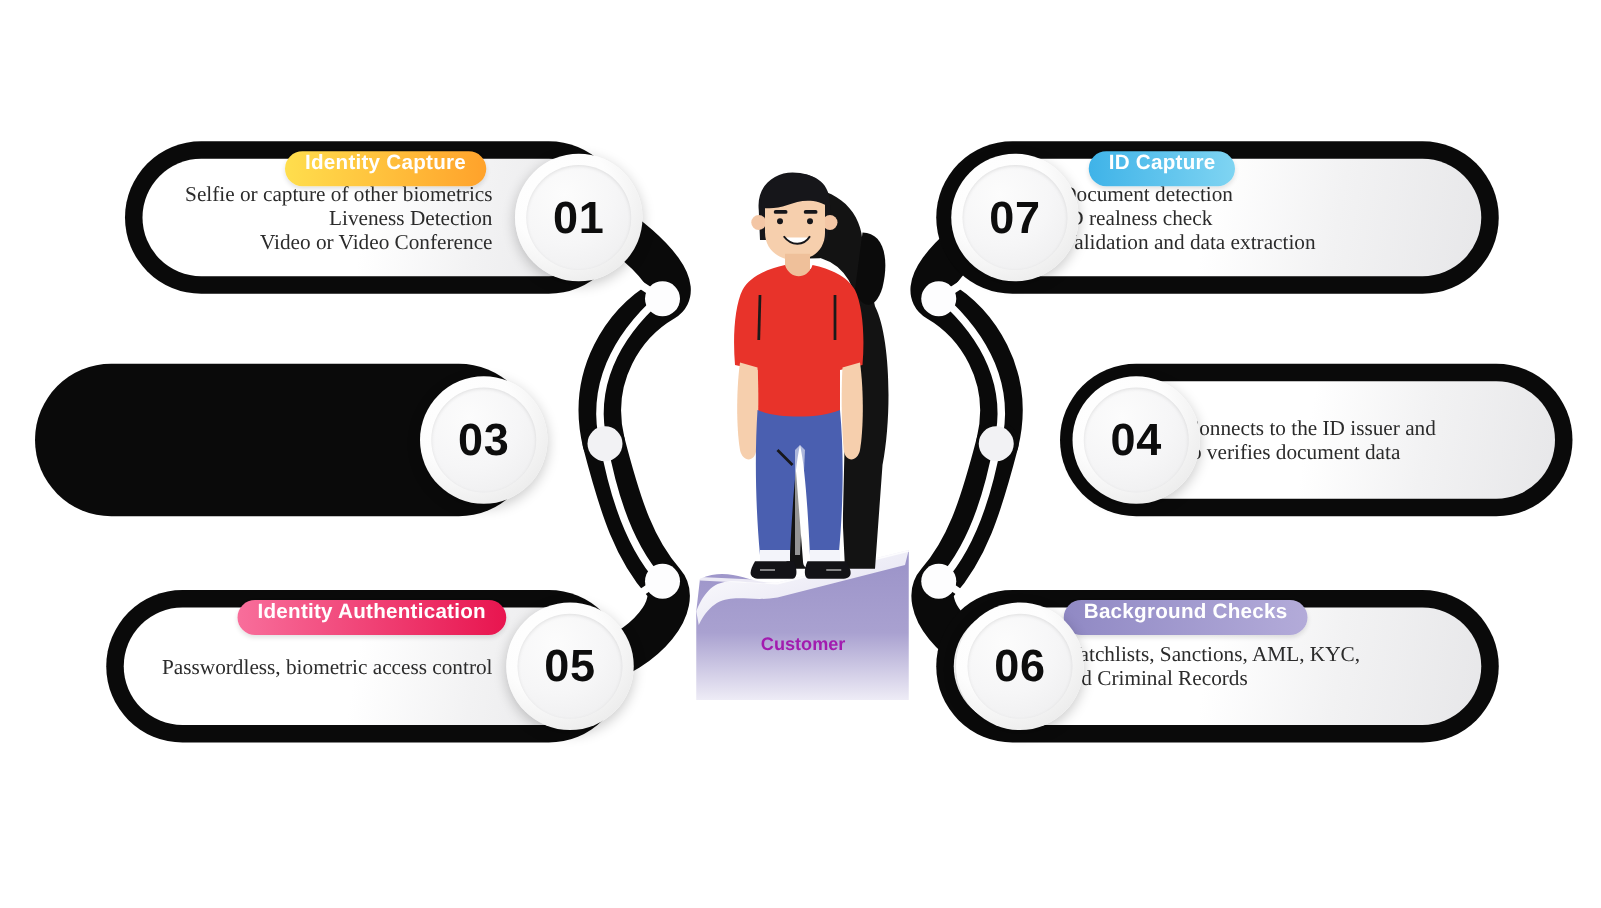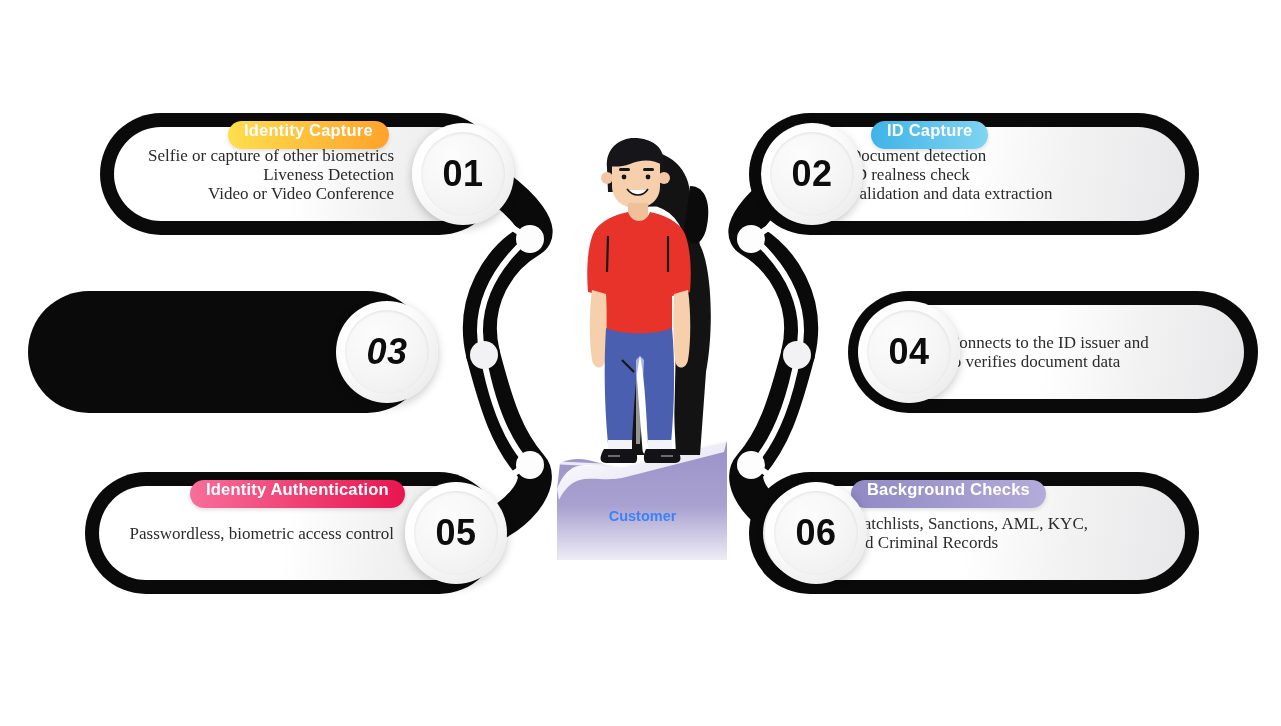--- a/index.html
+++ b/index.html
@@ -62,21 +62,21 @@
     border-radius:50%;
     background:radial-gradient(circle at 36% 28%,#fcfcfc 0%,#f6f6f7 50%,#ececed 100%);
     box-shadow:inset 0 1px 3px rgba(0,0,0,.10);
   }
   .numdisc span{
     position:relative;z-index:2;font-size:36px;font-weight:bold;color:#0d0d0d;
     letter-spacing:.5px;
   }
   #customer-label{
     position:absolute;left:540px;top:508px;width:205px;text-align:center;
-    font-size:14.5px;font-weight:bold;color:#3b82f6;z-index:9;
+    font-size:14.5px;font-weight:bold;color:#a21caf;z-index:9;
   }
 </style>
 </head>
 <body>
 
 <div id="stage">
 
   <svg id="connector-layer" viewBox="0 0 1281 726">
     <defs>
       <linearGradient id="platformGrad" x1="0" y1="0" x2="0" y2="1">
@@ -221,27 +221,27 @@
       <div class="card-body">
         <div class="card-text">Document detection
 ID realness check
 Validation and data extraction</div>
       </div>
     </div>
     <div class="badge rounded-both" style="left: 122px; top: 8px; background: linear-gradient(90deg, rgb(63, 179, 232) 0%, rgb(127, 212, 242) 100%);" id="badge1">
         <span>ID Capture</span>
       </div>
     <div class="numdisc" style="left:12px;top:10px;">
-      <span>02</span>
+      <span>07</span>
     </div>
   </div>
 
   <div class="card left" style="left:28px;top:291px;width:400px;height:122px;">
     <div class="card-shell"></div>
-    <div class="numdisc" style="left:308px;top:10px;font-style:italic;">
+    <div class="numdisc" style="left:308px;top:10px;">
       <span>03</span>
     </div>
   </div>
 
   <div class="card right" style="left:848px;top:291px;width:410px;height:122px;">
     <div class="card-shell"></div>
     <div class="card-inner" style="left:14px;top:14px;right:14px;bottom:14px;">
       <div class="card-body">
         <div class="card-text">Connects to the ID issuer and
 to verifies document data</div>

